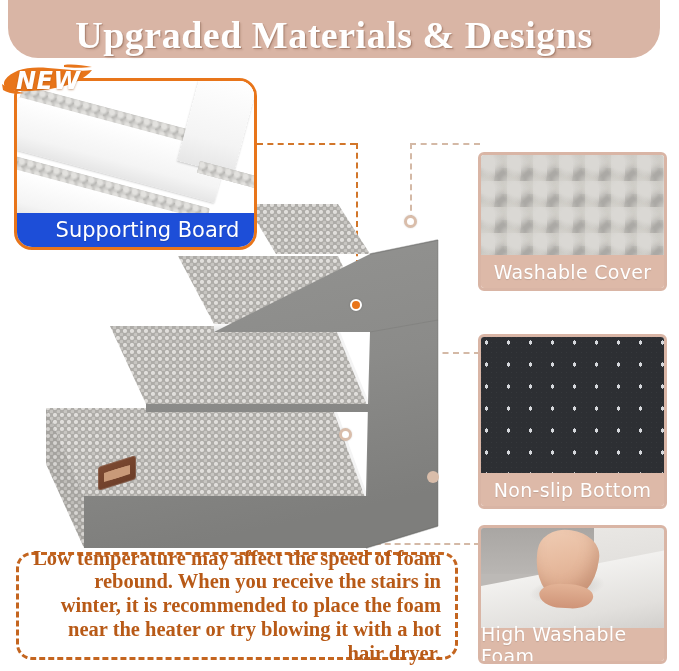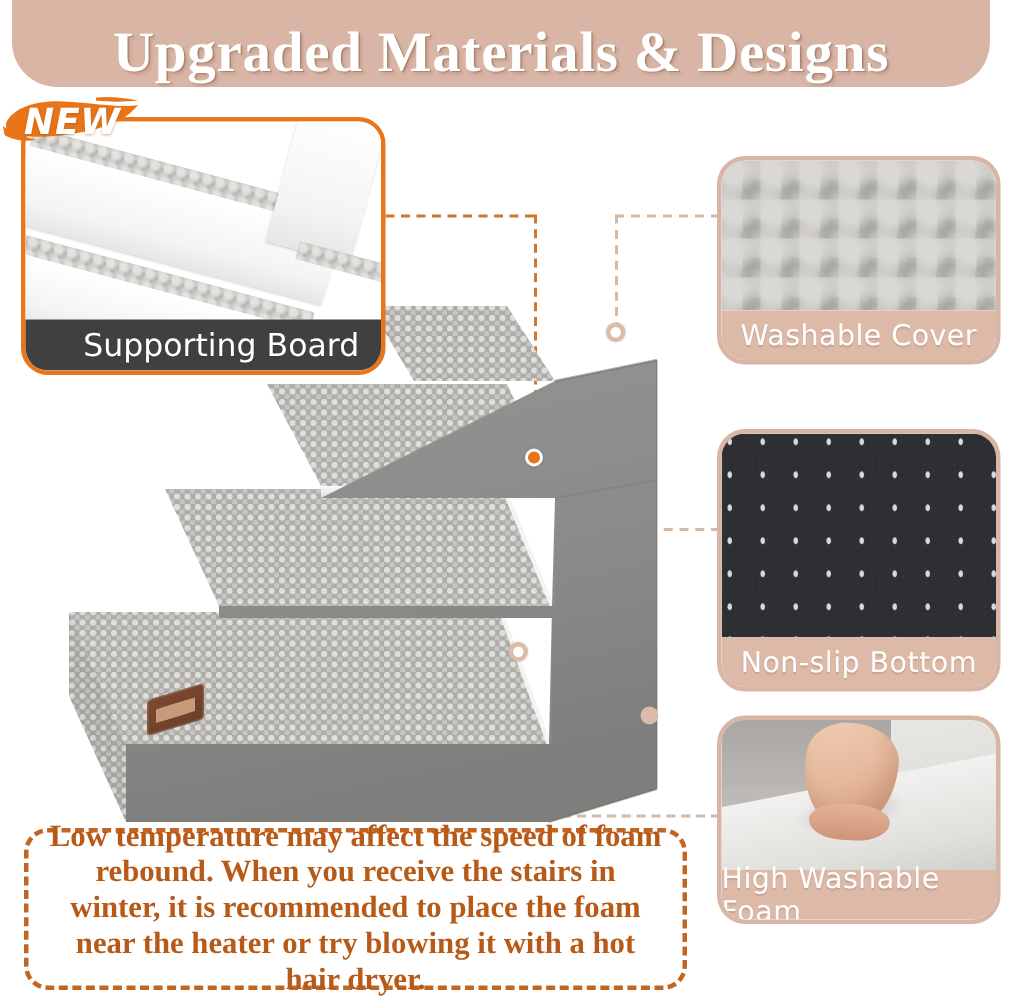--- a/index.html
+++ b/index.html
@@ -29,24 +29,25 @@
     letter-spacing:0.5px;
     text-shadow:1px 1px 0 rgba(120,80,60,.35), 2px 2px 2px rgba(120,80,60,.20);
     white-space:nowrap;
     line-height:1;
   }
 
   
   .panel{
     position:absolute;
     border:3px solid #d9b5a5;
-    border-radius:19px;
+    border-radius:6px;
     overflow:hidden;
     box-sizing:border-box;
     background:#fff;
+    margin-top:48px;
   }
   .panel .media{position:absolute;left:0;right:0;top:0;bottom:33px;overflow:hidden;}
   .panel .cap{
     position:absolute;left:0;right:0;bottom:0;height:33px;
     background:#ddb9a8;
     color:#fff;
     display:flex;align-items:center;justify-content:center;
     font-size:19px;letter-spacing:.3px;
     font-family:"DejaVu Sans", sans-serif;
     text-shadow:0 1px 1px rgba(0,0,0,.12);
@@ -131,21 +132,21 @@
     position:absolute;
     background-color:#b8b7b4;
     background-image:
       radial-gradient(circle at 35% 40%, #e3e2df 0 28%, rgba(227,226,223,0) 62%),
       radial-gradient(circle at 75% 70%, #d3d2cf 0 24%, rgba(211,210,207,0) 58%);
     background-size:9px 9px, 9px 9px;
     background-position:0 0, 4px 4px;
   }
   .sb-cap{
     position:absolute;left:-2px;right:-2px;bottom:0;height:34px;
-    background:#404040;
+    background:#1d4ed8;
     border-radius:0 0 15px 15px;
     color:#fff;
     display:flex;align-items:center;justify-content:center;
     font-size:21px;
     font-family:"DejaVu Sans", sans-serif;
     text-shadow:0 1px 1px rgba(0,0,0,.15);
     padding-left:24px;
   }
   .new-badge{
     position:absolute;left:2px;top:62px;width:92px;height:36px;z-index:6;
@@ -208,21 +209,21 @@
     display:flex;align-items:center;justify-content:center;
     padding:2px 14px;
     background:#fff;
   }
   .note-text{
     font-family:"Liberation Serif", serif;
     font-weight:bold;
     font-size:20.5px;
     line-height:1.16;
     color:#b85a17;
-    text-align:center;
+    text-align:right;
   }
 </style>
 </head>
 <body>
 
 <div id="root">
 
   <div class="banner">
     <div class="banner-title">Upgraded Materials &amp; Designs</div>
   </div>

